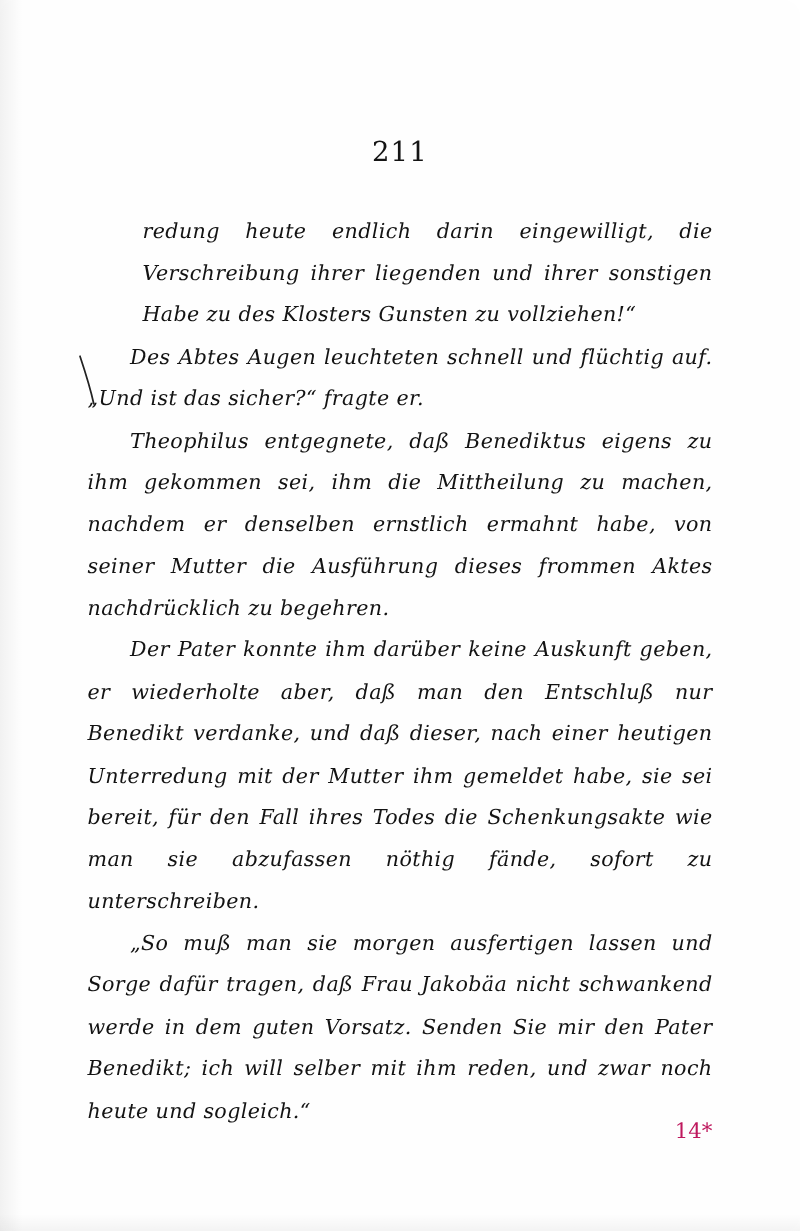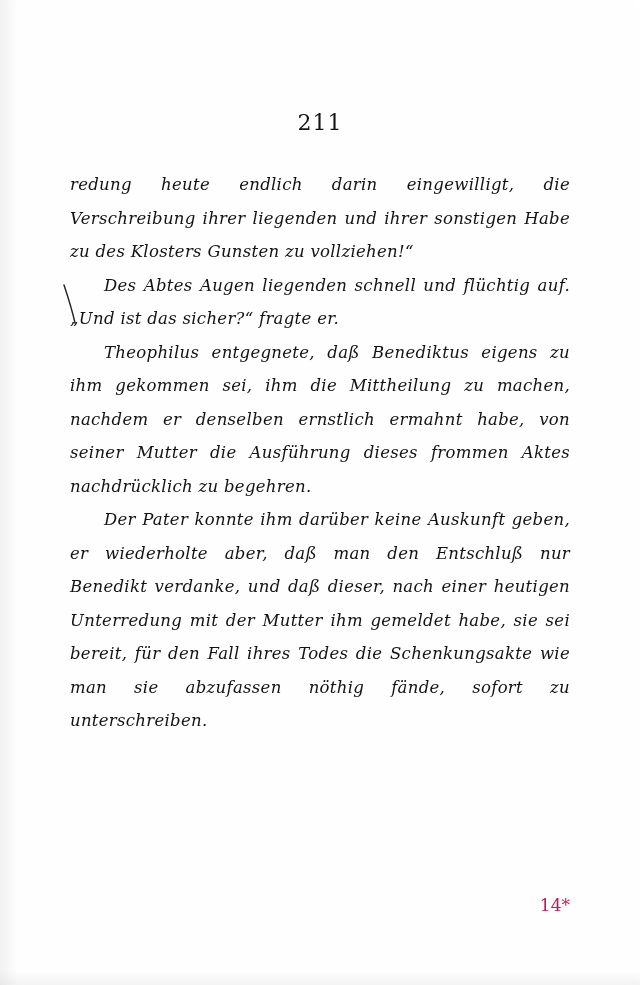--- a/index.html
+++ b/index.html
@@ -45,20 +45,21 @@
     font-family: "DejaVu Serif", serif;
     font-style: italic;
     letter-spacing: 0.3px;
   }
   .para {
     margin: 0 0 0 0;
     text-indent: 34px;
   }
   .para.first {
     text-indent: 0;
+    margin-left: 44px;
   }
   .catchword {
     position: absolute;
     top: 895px;
     left: 0;
     width: 570px;
     text-align: right;
     font-size: 17px;
     font-family: "DejaVu Serif", serif;
     color: #be185d;
@@ -100,20 +101,21 @@
   <div class="page-number">211</div>
 
   <div class="margin-mark">
     <svg width="18" height="42" viewBox="0 0 18 42">
       <path d="M2 2 C6 14, 10 26, 13 40" stroke="#222" stroke-width="1.4" fill="none" stroke-linecap="round"></path>
     </svg>
   </div>
 
   <div class="body-text">
     <p class="para first">redung heute endlich darin eingewilligt, die Verschreibung ihrer liegenden und ihrer sonstigen Habe zu des Klosters Gunsten zu vollziehen!“</p>
-    <p class="para">Des Abtes Augen liegenden schnell und flüchtig auf. „Und ist das sicher?“ fragte er.</p>
+    <p class="para">Des Abtes Augen leuchteten schnell und flüchtig auf. „Und ist das sicher?“ fragte er.</p>
     <p class="para">Theophilus entgegnete, daß Benediktus eigens zu ihm gekommen sei, ihm die Mittheilung zu machen, nachdem er denselben ernstlich ermahnt habe, von seiner Mutter die Ausführung dieses frommen Aktes nachdrücklich zu begehren.</p>
     <p class="para">Der Pater konnte ihm darüber keine Auskunft geben, er wiederholte aber, daß man den Entschluß nur Benedikt verdanke, und daß dieser, nach einer heutigen Unterredung mit der Mutter ihm gemeldet habe, sie sei bereit, für den Fall ihres Todes die Schenkungsakte wie man sie abzufassen nöthig fände, sofort zu unterschreiben.</p>
+    <p class="para">„So muß man sie morgen ausfertigen lassen und Sorge dafür tragen, daß Frau Jakobäa nicht schwankend werde in dem guten Vorsatz. Senden Sie mir den Pater Benedikt; ich will selber mit ihm reden, und zwar noch heute und sogleich.“</p>
   </div>
 
   <div class="catchword">14*</div>
 
 </div>
 
 </body></html>

